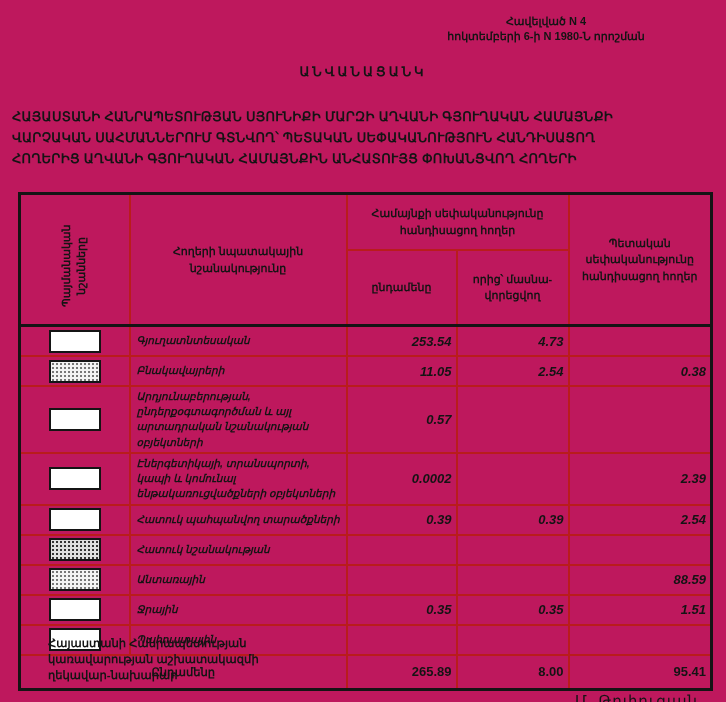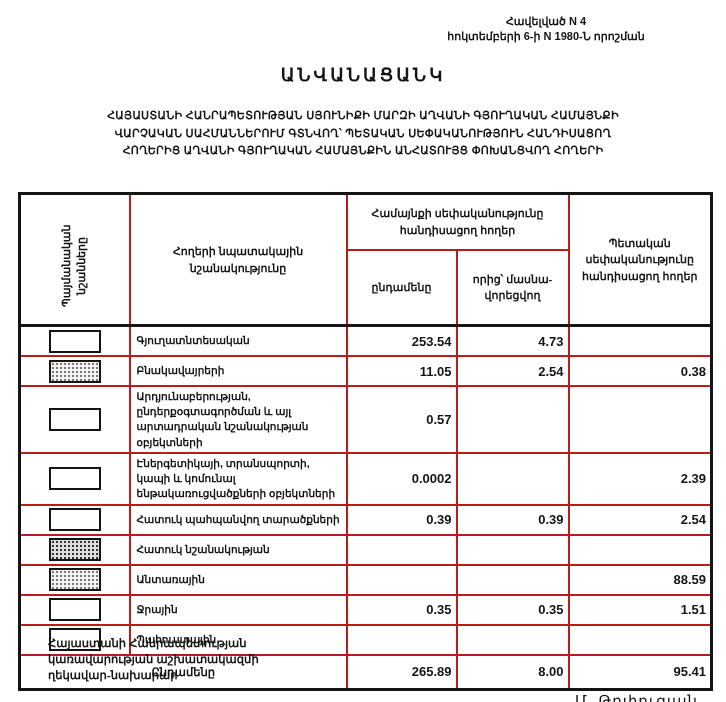--- a/index.html
+++ b/index.html
@@ -1,36 +1,36 @@
 <!DOCTYPE html>
 <html><head>
 <meta charset="utf-8">
 <style>
   html,body{margin:0;padding:0;background:#e8e8e8;}
   .page{
     position:relative;
     width:726px;height:702px;
-    background:#ffffff;
+    background:#be185d;
     font-family:"Liberation Sans",sans-serif;
     color:#141414;
     overflow:hidden;
   }
   
   .appendix{
     position:absolute;top:14px;right:4px;width:352px;
     text-align:center;font-size:11px;font-weight:bold;line-height:1.35;
   }
   
   .doc-title{
     position:absolute;top:64px;left:0;width:726px;
-    text-align:center;font-size:18px;font-weight:bold;letter-spacing:3px;
+    text-align:center;font-size:13px;font-weight:bold;letter-spacing:3px;
   }
   .doc-subtitle{
     position:absolute;top:107px;left:12px;width:702px;
-    text-align:center;font-size:11px;font-weight:bold;line-height:1.6;letter-spacing:.3px;
+    text-align:left;font-size:13px;font-weight:bold;line-height:1.6;letter-spacing:.3px;
   }
   
   table.land-table{
     position:absolute;top:192px;left:18px;width:692px;
     border-collapse:collapse;table-layout:fixed;
     border:3px solid #141414;
   }
   .land-table th,.land-table td{
     border:2px solid #b91c1c;
     font-weight:bold;color:#141414;
@@ -38,21 +38,21 @@
     vertical-align:middle;
   }
   .land-table thead th{font-size:11px;text-align:center;white-space:pre-line;line-height:1.5;}
   th.h-group{height:46px;}
   th.h-sub{height:64px;}
   .v-text{
     writing-mode:vertical-rl;transform:rotate(180deg);
     display:inline-block;max-height:104px;
     font-size:11px;line-height:1.4;white-space:normal;
   }
-  tbody td{height:24px;}
+  tbody td{height:24px;font-style:italic;}
   td.c-swatch{text-align:center;}
   td.c-label{font-size:10.5px;line-height:1.45;padding-left:6px;}
   td.c-num{font-size:13px;text-align:right;}
   tbody tr:first-child td{border-top:3px solid #141414;}
   tfoot td{border-top:3px solid #141414;height:28px;}
   td.t-label{font-size:11.5px;text-align:center;}
   .swatch{
     display:inline-block;width:48px;height:19px;
     border:2px solid #141414;background:#ffffff;vertical-align:middle;
   }

